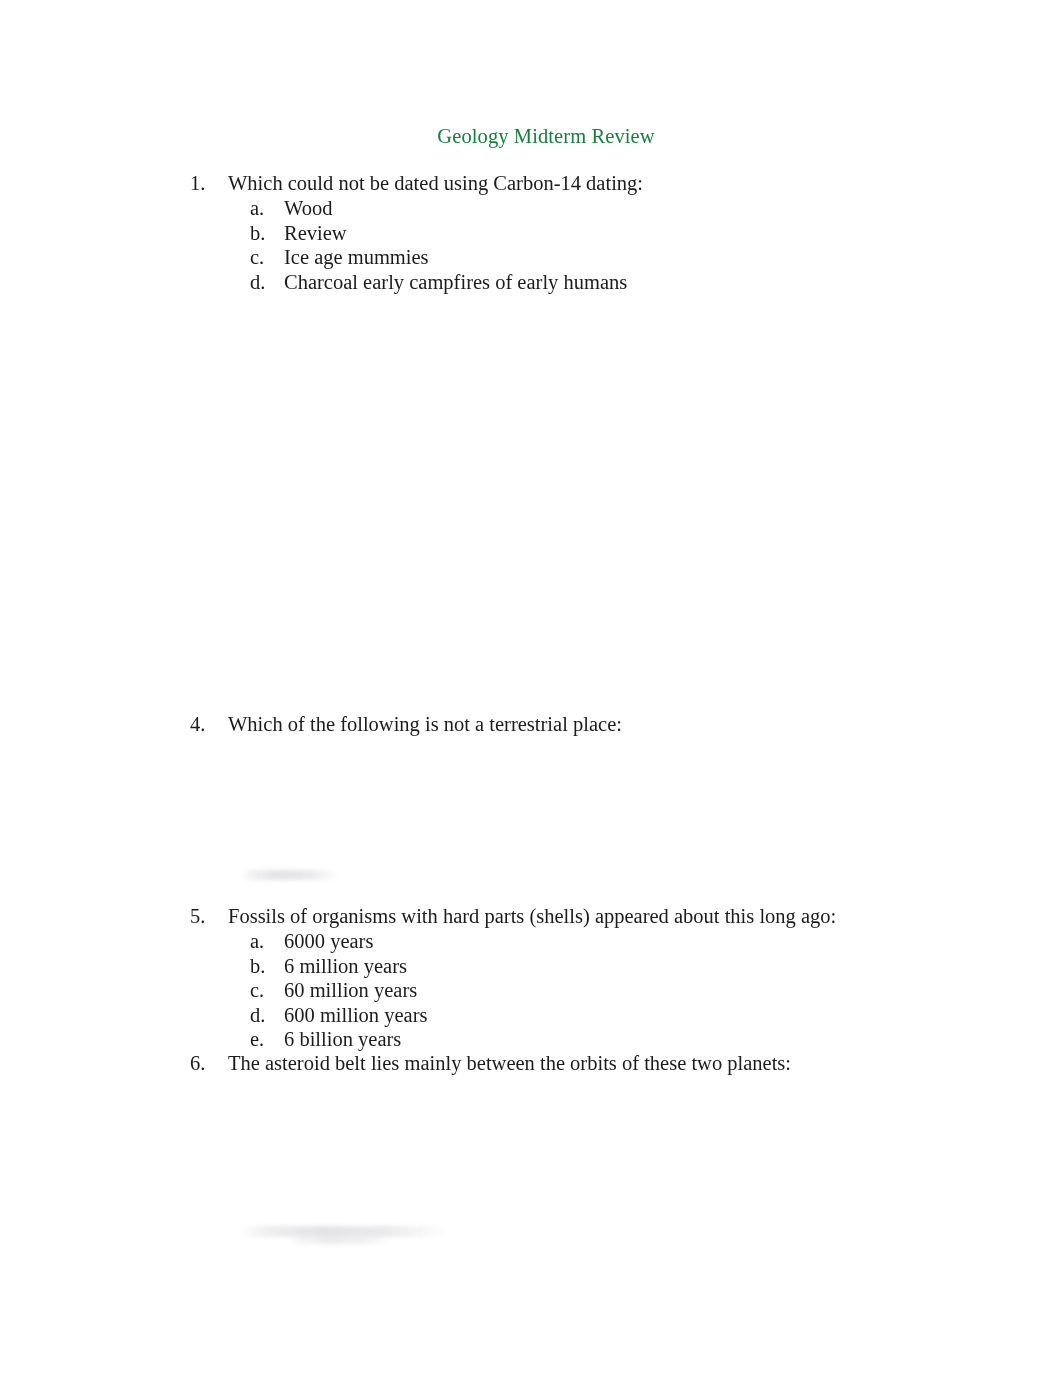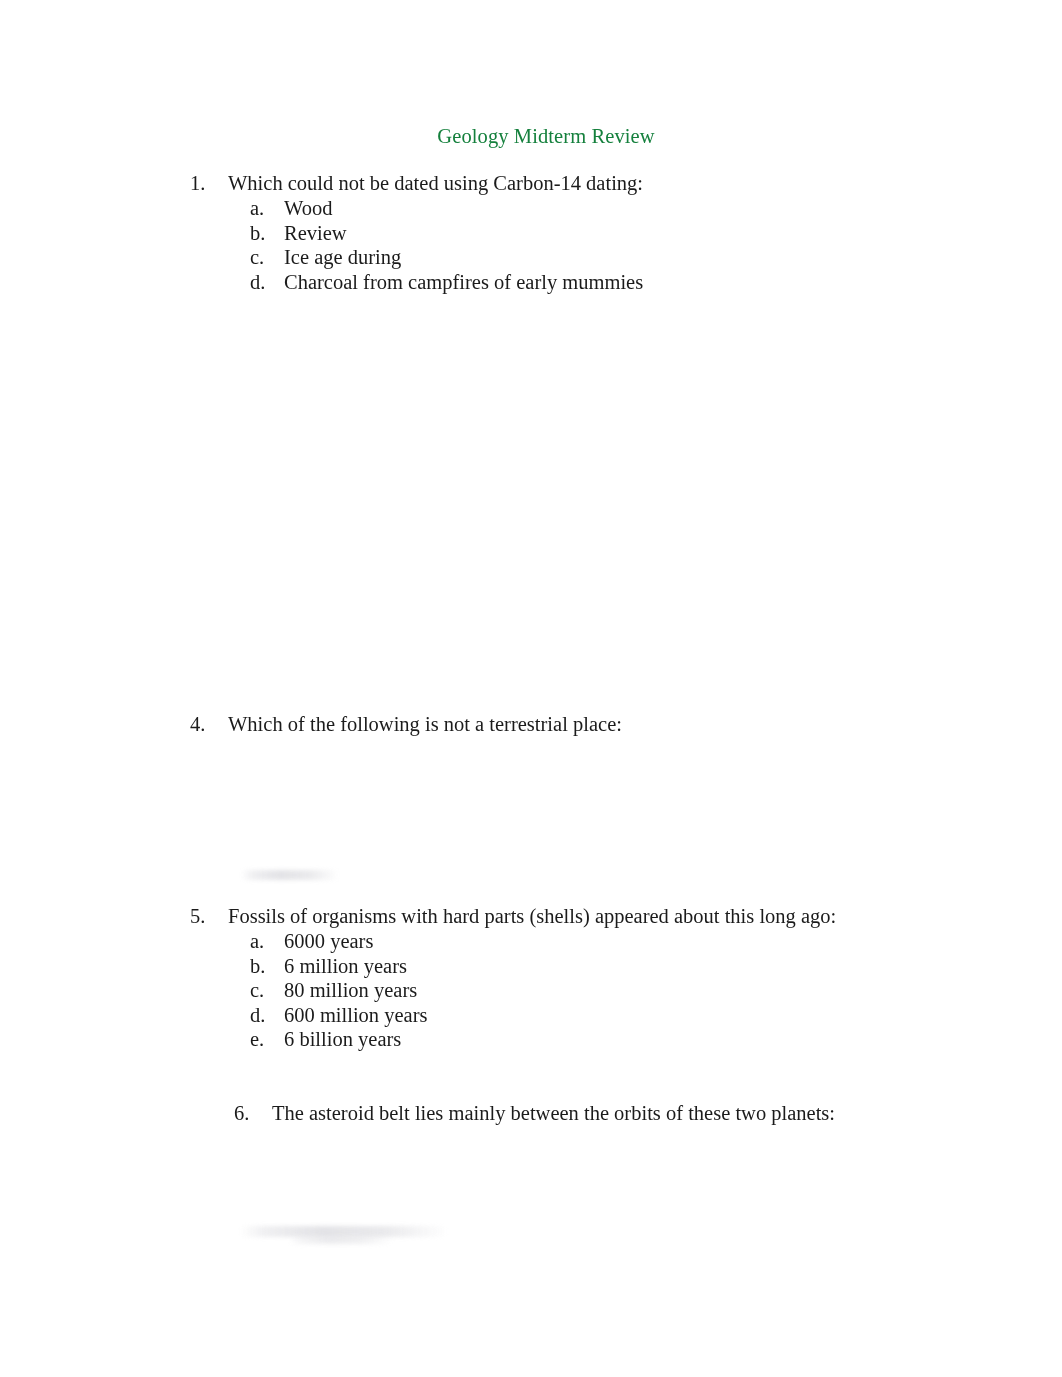--- a/index.html
+++ b/index.html
@@ -146,38 +146,38 @@
 <div class="page">
 
   <div class="doc-title">Geology Midterm Review</div>
 
   <div class="question-list">
       <div class="question-block" style="top: 170px;">
         <div class="question-line"><span class="q-number">1.</span><span class="q-text">Which could not be dated using Carbon-14 dating:</span></div>
         <ul class="option-list">
           <li class="option-item"><span class="opt-letter">a.</span><span class="opt-text">Wood</span></li>
           <li class="option-item"><span class="opt-letter">b.</span><span class="opt-text">Review</span></li>
-          <li class="option-item"><span class="opt-letter">c.</span><span class="opt-text">Ice age during</span></li>
-          <li class="option-item"><span class="opt-letter">d.</span><span class="opt-text">Charcoal from campfires of early mummies</span></li>
+          <li class="option-item"><span class="opt-letter">c.</span><span class="opt-text">Ice age mummies</span></li>
+          <li class="option-item"><span class="opt-letter">d.</span><span class="opt-text">Charcoal early campfires of early humans</span></li>
         </ul>
       </div>
       <div class="question-block" style="top: 711px;">
         <div class="question-line"><span class="q-number">4.</span><span class="q-text">Which of the following is not a terrestrial place:</span></div>
       </div>
       <div class="question-block" style="top: 897px; margin-top: 6px;">
         <div class="question-line"><span class="q-number">5.</span><span class="q-text">Fossils of organisms with hard parts (shells) appeared about this long ago:</span></div>
         <ul class="option-list">
           <li class="option-item"><span class="opt-letter">a.</span><span class="opt-text">6000 years</span></li>
           <li class="option-item"><span class="opt-letter">b.</span><span class="opt-text">6 million years</span></li>
-          <li class="option-item"><span class="opt-letter">c.</span><span class="opt-text">80 million years</span></li>
+          <li class="option-item"><span class="opt-letter">c.</span><span class="opt-text">60 million years</span></li>
           <li class="option-item"><span class="opt-letter">d.</span><span class="opt-text">600 million years</span></li>
           <li class="option-item"><span class="opt-letter">e.</span><span class="opt-text">6 billion years</span></li>
         </ul>
       </div>
-      <div class="question-block" style="top: 1100px; margin-left: 44px;">
+      <div class="question-block" style="top: 1050px;">
         <div class="question-line"><span class="q-number">6.</span><span class="q-text">The asteroid belt lies mainly between the orbits of these two planets:</span></div>
       </div>
     </div>
 
   <div class="erased-mark m1"></div>
   <div class="erased-mark m2"></div>
   <div class="erased-mark m2b"></div>
 
 </div>
 

